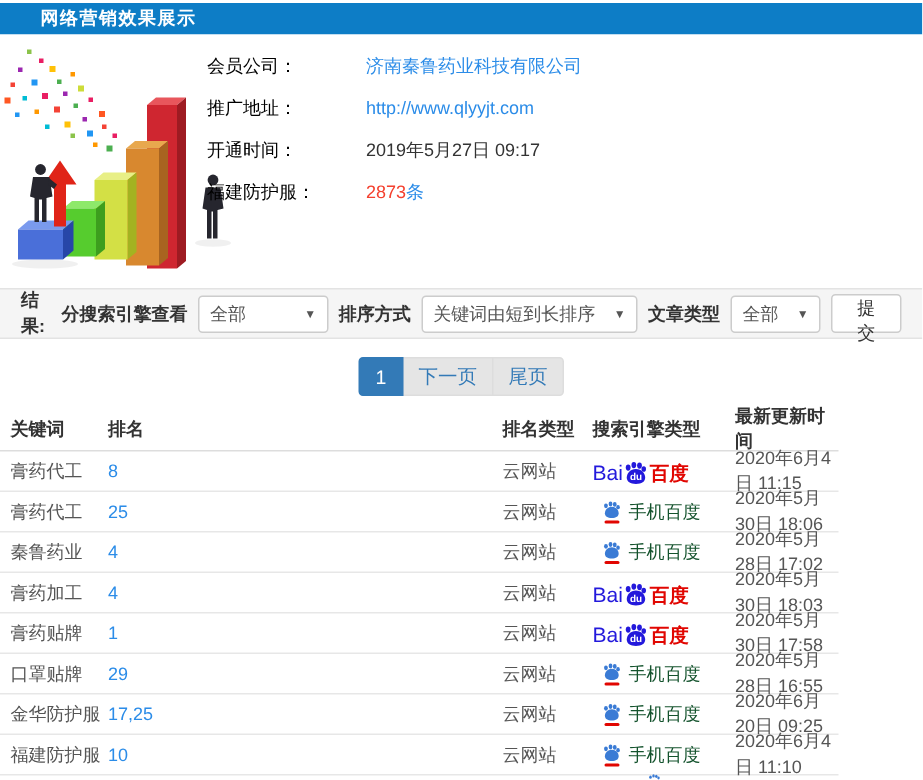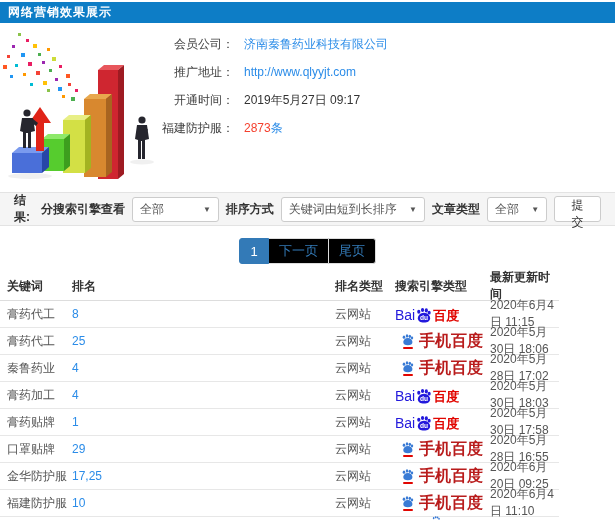--- a/index.html
+++ b/index.html
@@ -2,29 +2,29 @@
 <html><head>
 <meta charset="utf-8">
 <style>
   * { margin:0; padding:0; box-sizing:border-box; }
   html,body { background:#fff; }
   body { font-family:"Liberation Sans","DejaVu Sans",sans-serif; font-size:12px; color:#333; }
   .page { position:relative; width:615px; height:520px; background:#fff; overflow:hidden; }
 
   
   .header-bar { position:absolute; left:0; top:2px; width:615px; height:21px;
-    background:#0d7dc6; color:#fff; display:flex; align-items:center; padding-left:8px;
+    background:#0d7dc6; color:#fff; display:flex; align-items:center; padding-left:27px;
     font-weight:bold; font-size:12px; letter-spacing:1px; }
 
   
   .top-section { position:absolute; left:0; top:23px; width:615px; height:168px; background:#fff; }
   .illustration { position:absolute; left:0; top:8px; width:170px; height:152px; }
   .info-block { position:absolute; left:138px; top:7px; }
   .info-row { display:flex; align-items:center; height:28px; }
-  .info-label { display:inline-block; width:96px; text-align:right; color:#404040; }
+  .info-label { display:inline-block; width:96px; text-align:left; color:#000000; }
   .info-value { margin-left:10px; color:#333; }
   .link { color:#2b8ce8; text-decoration:none; cursor:pointer; }
   .rank-num { color:#f4402e; }
   .rank-unit { color:#2b8ce8; }
 
   
   .results-bar { position:absolute; left:0; top:192px; width:615px; height:34px;
     background:#f5f5f5; border-top:1px solid #e3e3e3; border-bottom:1px solid #e3e3e3;
     display:flex; align-items:center; padding:0 14px; }
   .results-label { font-weight:bold; color:#333; }
@@ -35,42 +35,42 @@
   .select-box .caret { margin-left:10px; font-size:8px; color:#555; }
   .sel-1 { width:90px; } .sel-1 .caret{margin-left:auto;}
   .sel-2 { width:150px; } .sel-2 .caret{margin-left:auto;}
   .sel-3 { width:62px; } .sel-3 .caret{margin-left:auto;}
   .submit-btn { height:26px; padding:0 11px; background:#fff; border:1px solid #ccc;
     border-radius:3px; color:#333; cursor:pointer; font-size:12px; }
 
   
   .pagination { position:absolute; left:0; top:238px; width:615px; display:flex; justify-content:center; }
   .page-btn { min-width:30px; height:26px; display:inline-flex; align-items:center; justify-content:center;
-    padding:0 10px; background:#000000; border:1px solid #ddd; color:#337ab7; cursor:pointer; margin-left:-1px; font-size:13px; }
+    padding:0 10px; background:#e5e5e5; border:1px solid #ddd; color:#337ab7; cursor:pointer; margin-left:-1px; font-size:13px; }
   .page-btn.active { background:#337ab7; border-color:#337ab7; color:#fff; z-index:2; }
   .page-btn.first { border-radius:3px 0 0 3px; margin-left:0; }
   .page-btn.last { border-radius:0 3px 3px 0; }
 
   
   .table { position:absolute; left:0; top:272px; width:559px; }
   .t-row { display:flex; align-items:center; height:27px; border-bottom:1px solid #e7e7e7; color:#555; }
   .t-row.t-head { height:29px; color:#333; font-weight:bold; border-bottom:1px solid #ddd; }
   .c-keyword { width:72px; padding-left:7px; }
   .c-rank { width:263px; }
   .c-ranktype { width:60px; }
   .c-engine { width:95px; display:flex; align-items:center; }
   .c-time { flex:1; }
   .rank-link { color:#2b8ce8; cursor:pointer; text-decoration:none; }
 
   
   .logo-baidu { display:inline-flex; align-items:flex-end; line-height:1; }
   .logo-baidu .bai { color:#2319dc; font-weight:normal; font-size:14px; font-style:normal; }
   .logo-baidu .cn { color:#e10601; font-weight:bold; font-size:13px; }
   .logo-mobile { display:inline-flex; align-items:center; margin-left:6px; }
-  .logo-mobile .mb-label { color:#b91c1c; font-size:16px; margin-left:5px;font-weight:bold; }
+  .logo-mobile .mb-label { color:#14532d; font-size:12px; margin-left:5px; }
   .paw-wrap { display:inline-flex; flex-direction:column; align-items:center; }
   .paw-underline { width:10px; height:2px; background:#e10601; margin-top:1px; border-radius:1px; }
 
   
   .partial-row { position:absolute; left:0; top:516px; width:615px; height:4px; overflow:hidden; }
   .partial-row svg { position:absolute; left:428px; top:0; }
 </style>
 </head>
 <body>
 

